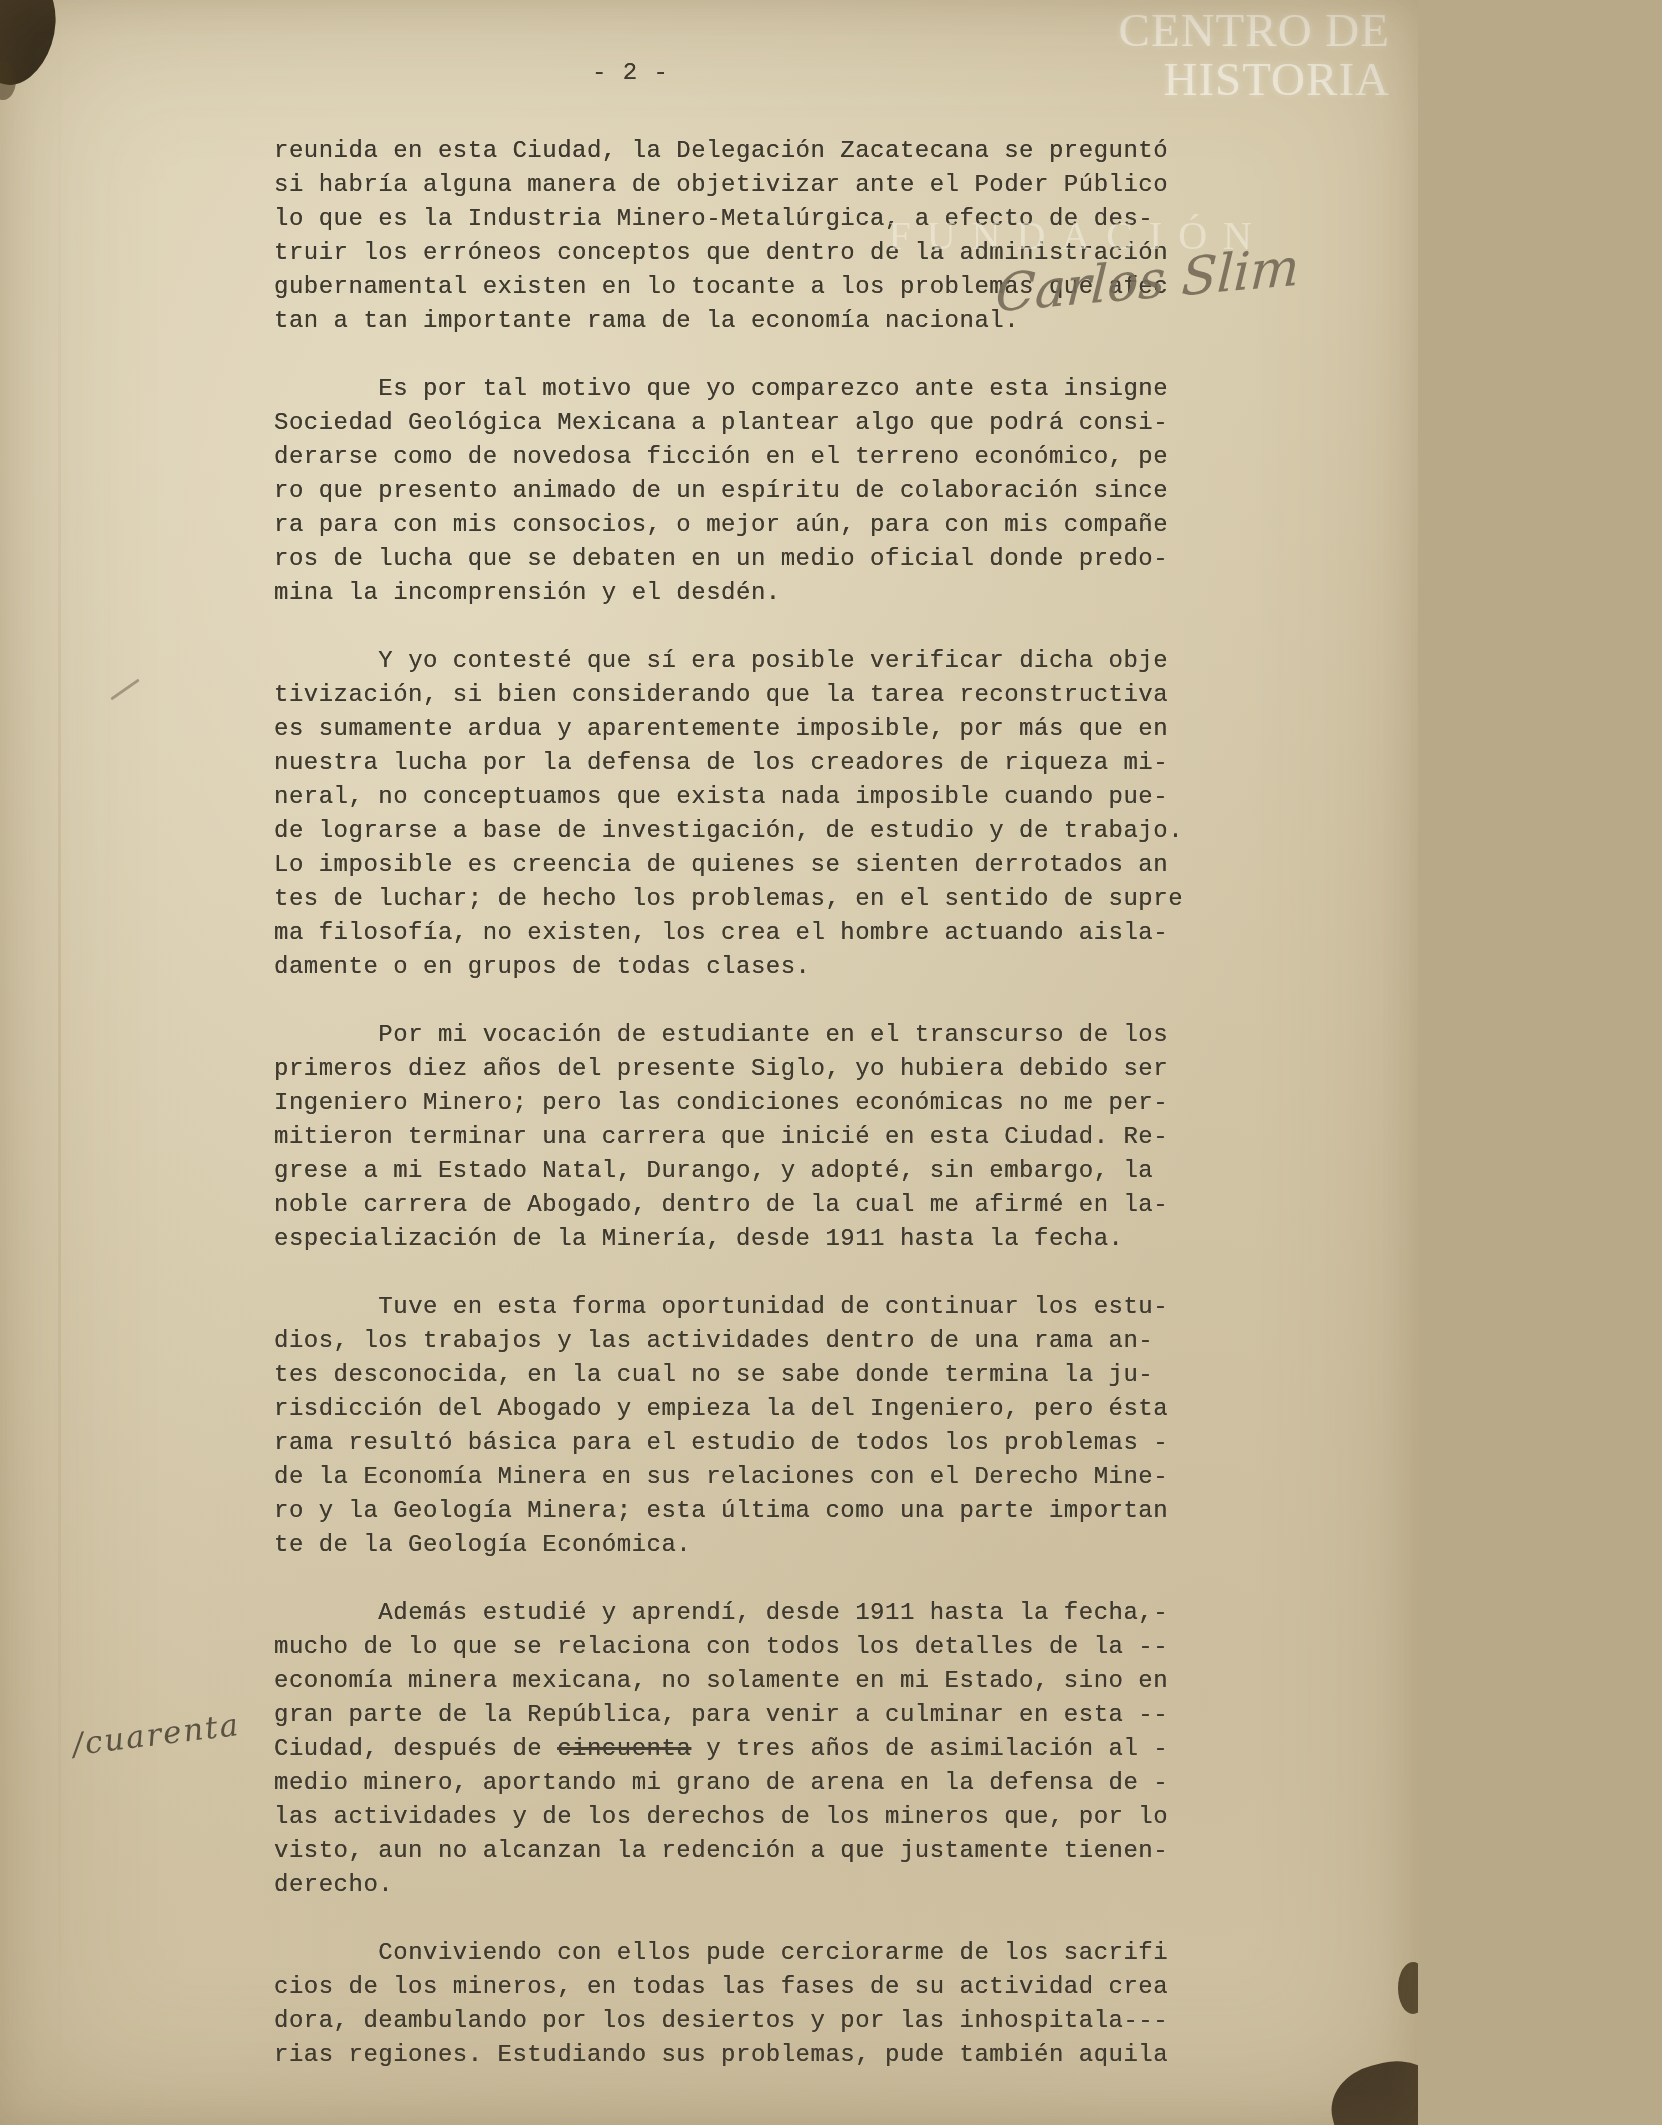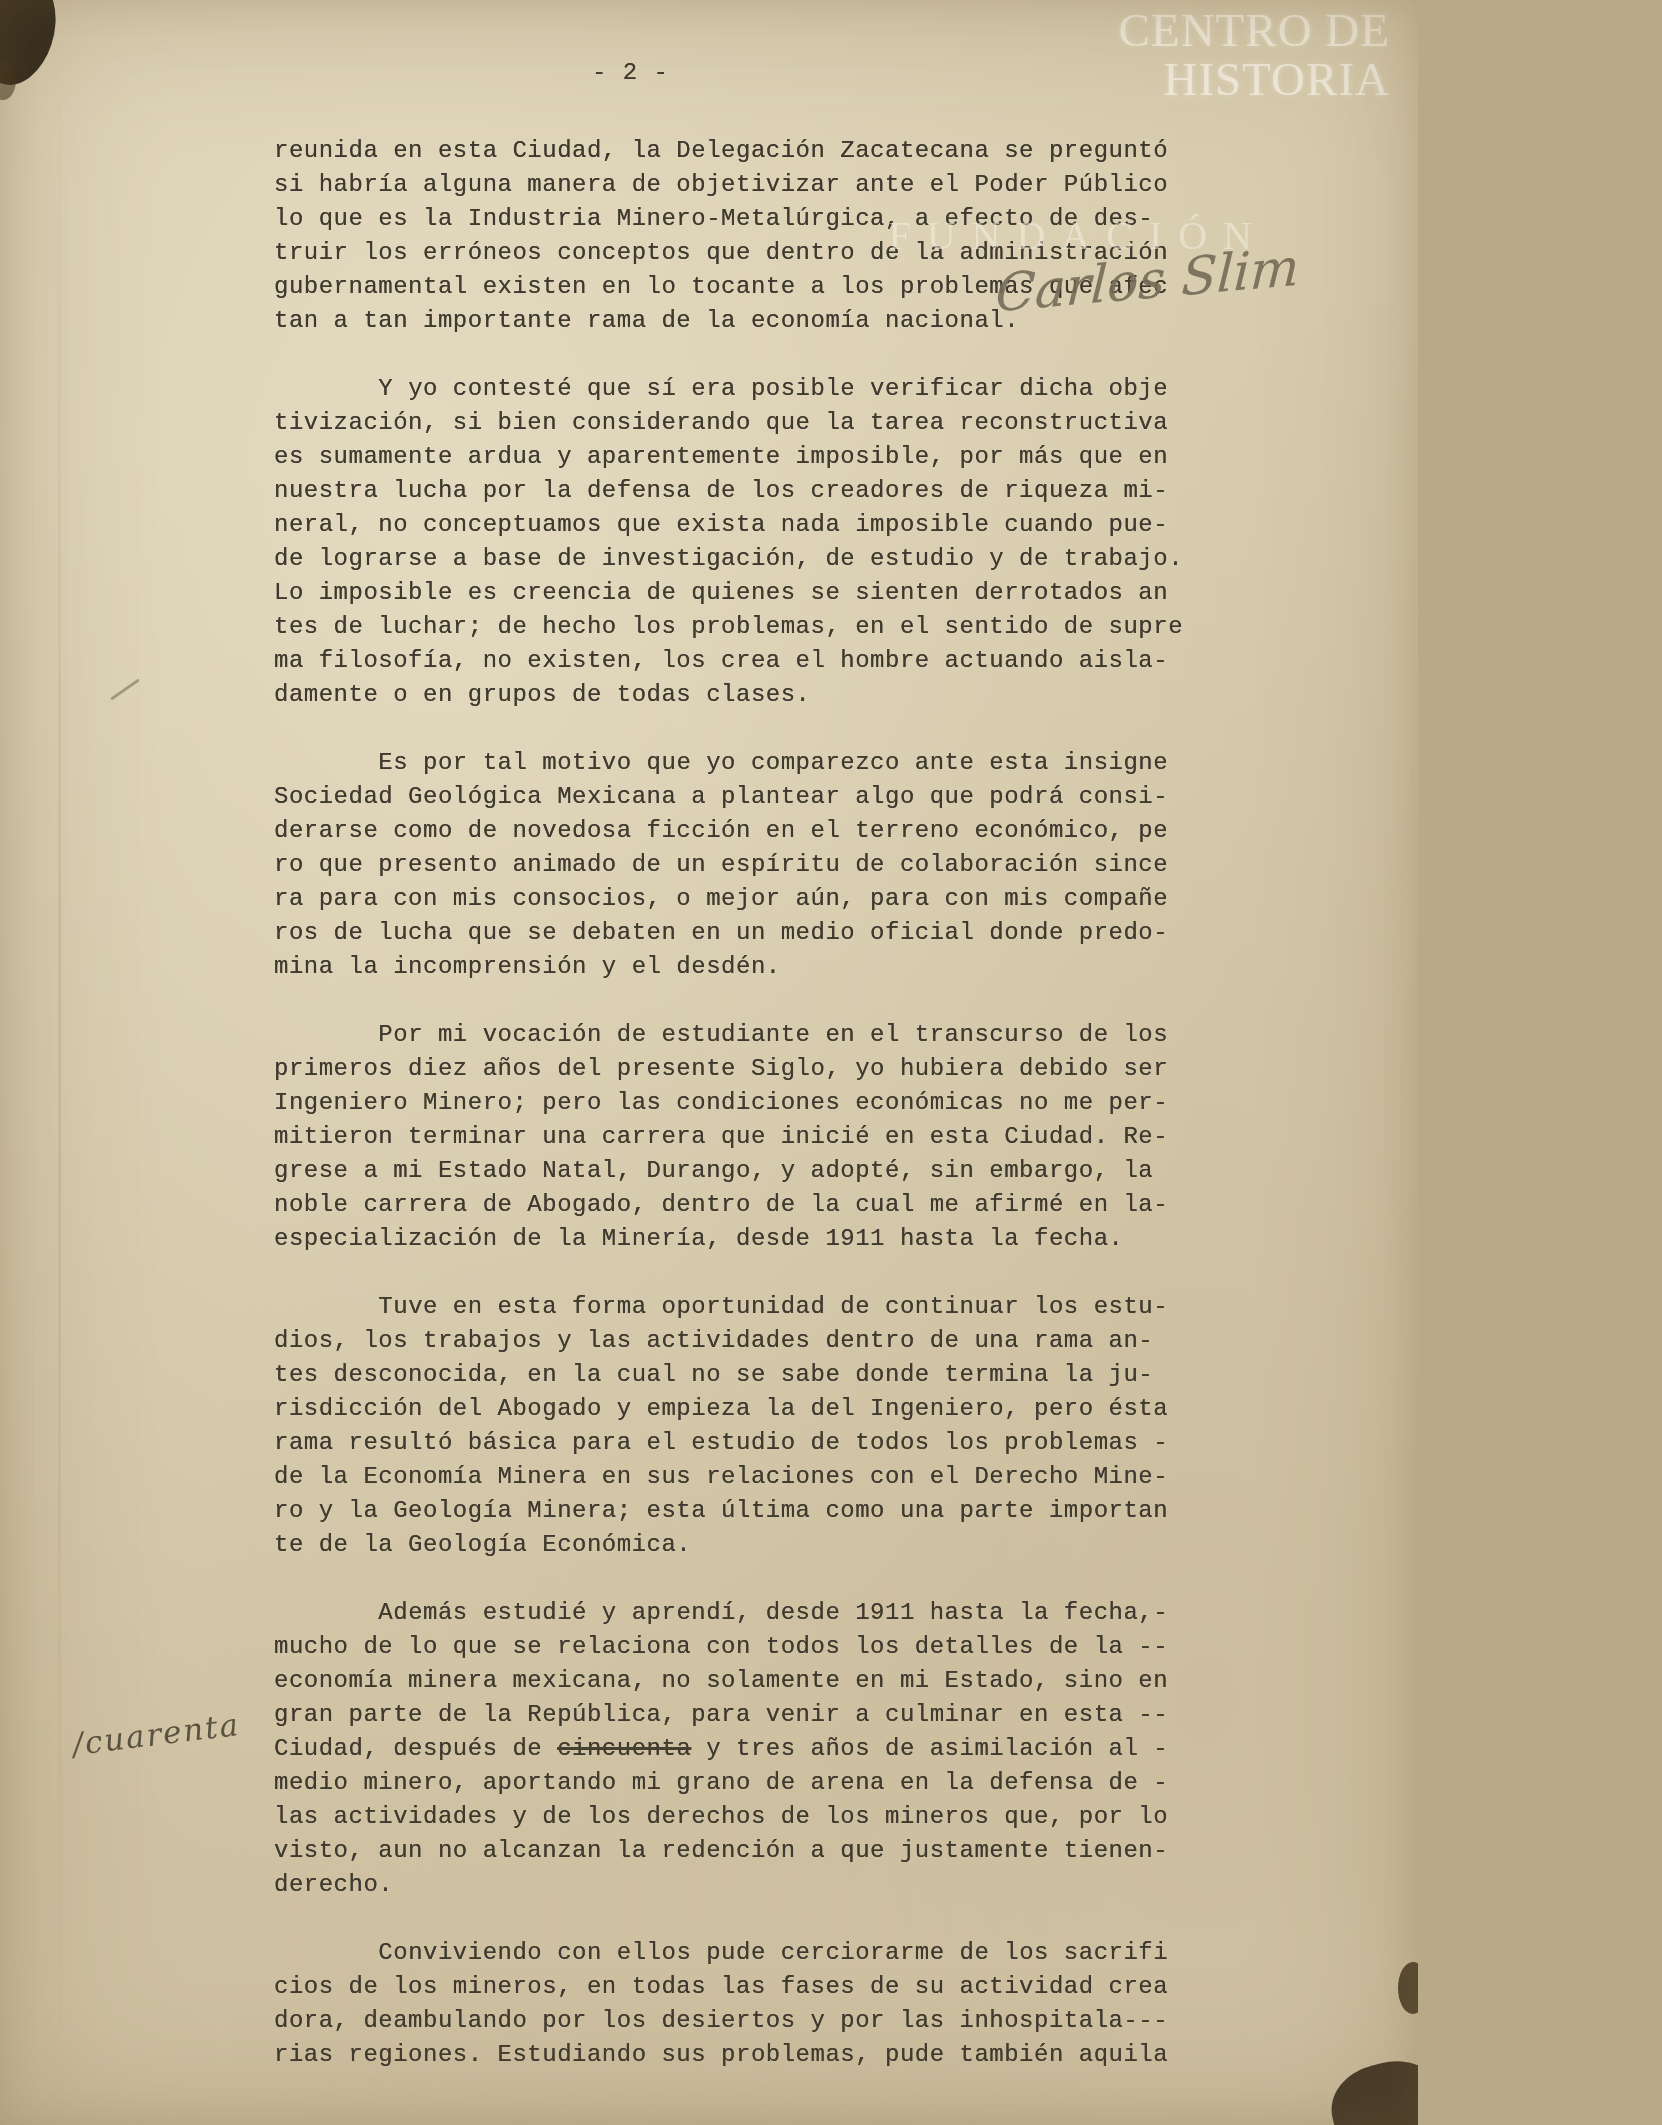--- a/index.html
+++ b/index.html
@@ -85,37 +85,37 @@
 
   <div class="content">
     <div class="page-number">- 2 -</div>
 
     <p class="para">reunida en esta Ciudad, la Delegación Zacatecana se preguntó
 si habría alguna manera de objetivizar ante el Poder Público
 lo que es la Industria Minero-Metalúrgica, a efecto de des-
 truir los erróneos conceptos que dentro de la administración
 gubernamental existen en lo tocante a los problemas que afec
 tan a tan importante rama de la economía nacional.</p>
+    <p class="para">       Es por tal motivo que yo comparezco ante esta insigne
+Sociedad Geológica Mexicana a plantear algo que podrá consi-
+derarse como de novedosa ficción en el terreno económico, pe
+ro que presento animado de un espíritu de colaboración since
+ra para con mis consocios, o mejor aún, para con mis compañe
+ros de lucha que se debaten en un medio oficial donde predo-
+mina la incomprensión y el desdén.</p>
     <p class="para">       Y yo contesté que sí era posible verificar dicha obje
 tivización, si bien considerando que la tarea reconstructiva
 es sumamente ardua y aparentemente imposible, por más que en
 nuestra lucha por la defensa de los creadores de riqueza mi-
 neral, no conceptuamos que exista nada imposible cuando pue-
 de lograrse a base de investigación, de estudio y de trabajo.
 Lo imposible es creencia de quienes se sienten derrotados an
 tes de luchar; de hecho los problemas, en el sentido de supre
 ma filosofía, no existen, los crea el hombre actuando aisla-
 damente o en grupos de todas clases.</p>
-    <p class="para">       Es por tal motivo que yo comparezco ante esta insigne
-Sociedad Geológica Mexicana a plantear algo que podrá consi-
-derarse como de novedosa ficción en el terreno económico, pe
-ro que presento animado de un espíritu de colaboración since
-ra para con mis consocios, o mejor aún, para con mis compañe
-ros de lucha que se debaten en un medio oficial donde predo-
-mina la incomprensión y el desdén.</p>
     <p class="para">       Por mi vocación de estudiante en el transcurso de los
 primeros diez años del presente Siglo, yo hubiera debido ser
 Ingeniero Minero; pero las condiciones económicas no me per-
 mitieron terminar una carrera que inicié en esta Ciudad. Re-
 grese a mi Estado Natal, Durango, y adopté, sin embargo, la
 noble carrera de Abogado, dentro de la cual me afirmé en la-
 especialización de la Minería, desde 1911 hasta la fecha.</p>
     <p class="para">       Tuve en esta forma oportunidad de continuar los estu-
 dios, los trabajos y las actividades dentro de una rama an-
 tes desconocida, en la cual no se sabe donde termina la ju-

